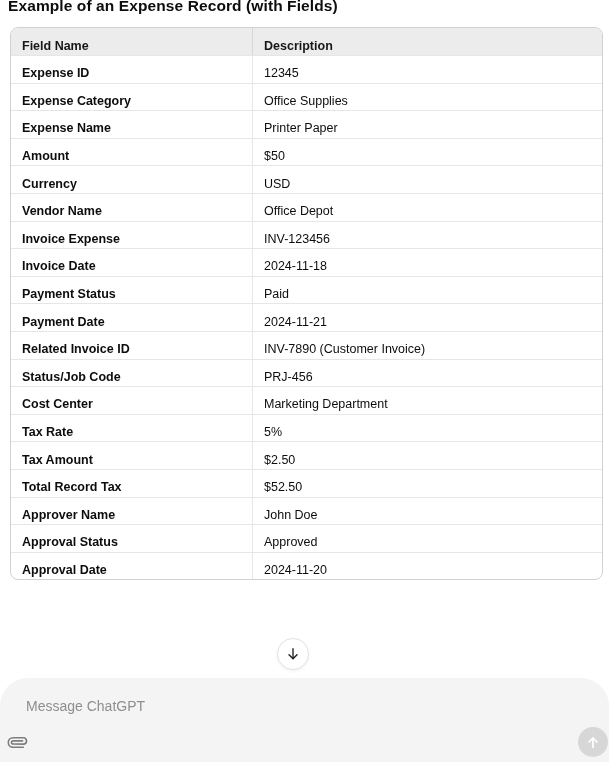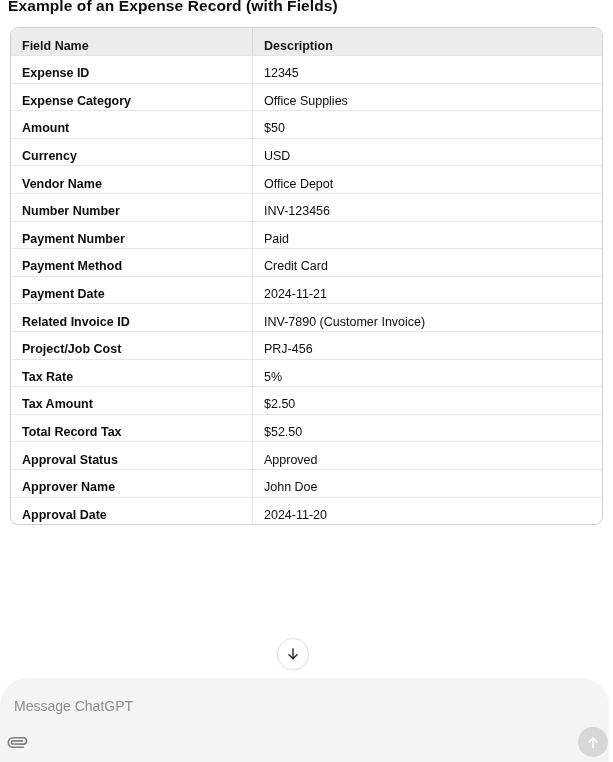--- a/index.html
+++ b/index.html
@@ -81,21 +81,21 @@
     left: 0;
     top: 678px;
     width: 609px;
     height: 90px;
     background: #f4f4f4;
     border-radius: 28px 28px 0 0;
     z-index: 4;
   }
   .composer textarea {
     position: absolute;
-    left: 14px;
+    left: 26px;
     top: 20px;
     width: 560px;
     height: 24px;
     background: transparent;
     border: none;
     outline: none;
     resize: none;
     font-family: "Liberation Sans", sans-serif;
     font-size: 14px;
     color: #0d0d0d;
@@ -148,74 +148,82 @@
     <tbody>
         <tr>
           <td class="col-field">Expense ID</td>
           <td>12345</td>
         </tr>
         <tr>
           <td class="col-field">Expense Category</td>
           <td>Office Supplies</td>
         </tr>
         <tr>
+          <td class="col-field">Expense Name</td>
+          <td>Printer Paper</td>
+        </tr>
+        <tr>
           <td class="col-field">Amount</td>
           <td>$50</td>
         </tr>
         <tr>
           <td class="col-field">Currency</td>
           <td>USD</td>
         </tr>
         <tr>
           <td class="col-field">Vendor Name</td>
           <td>Office Depot</td>
         </tr>
         <tr>
-          <td class="col-field">Number Number</td>
+          <td class="col-field">Invoice Expense</td>
           <td>INV-123456</td>
         </tr>
         <tr>
-          <td class="col-field">Payment Number</td>
+          <td class="col-field">Invoice Date</td>
+          <td>2024-11-18</td>
+        </tr>
+        <tr>
+          <td class="col-field">Payment Status</td>
           <td>Paid</td>
-        </tr>
-        <tr>
-          <td class="col-field">Payment Method</td>
-          <td>Credit Card</td>
         </tr>
         <tr>
           <td class="col-field">Payment Date</td>
           <td>2024-11-21</td>
         </tr>
         <tr>
           <td class="col-field">Related Invoice ID</td>
           <td>INV-7890 (Customer Invoice)</td>
         </tr>
         <tr>
-          <td class="col-field">Project/Job Cost</td>
+          <td class="col-field">Status/Job Code</td>
           <td>PRJ-456</td>
+        </tr>
+        <tr>
+          <td class="col-field">Cost Center</td>
+          <td>Marketing Department</td>
         </tr>
         <tr>
           <td class="col-field">Tax Rate</td>
           <td>5%</td>
         </tr>
         <tr>
           <td class="col-field">Tax Amount</td>
           <td>$2.50</td>
         </tr>
         <tr>
           <td class="col-field">Total Record Tax</td>
           <td>$52.50</td>
         </tr>
         <tr>
+          <td class="col-field">Approver Name</td>
+          <td>John Doe</td>
+        </tr>
+        <tr>
           <td class="col-field">Approval Status</td>
           <td>Approved</td>
-        </tr>
-        <tr>
-          <td class="col-field">Approver Name</td>
-          <td>John Doe</td>
         </tr>
         <tr>
           <td class="col-field">Approval Date</td>
           <td>2024-11-20</td>
         </tr>
       </tbody>
   </table>
 </div>
 
 <div class="scroll-bottom-btn">

